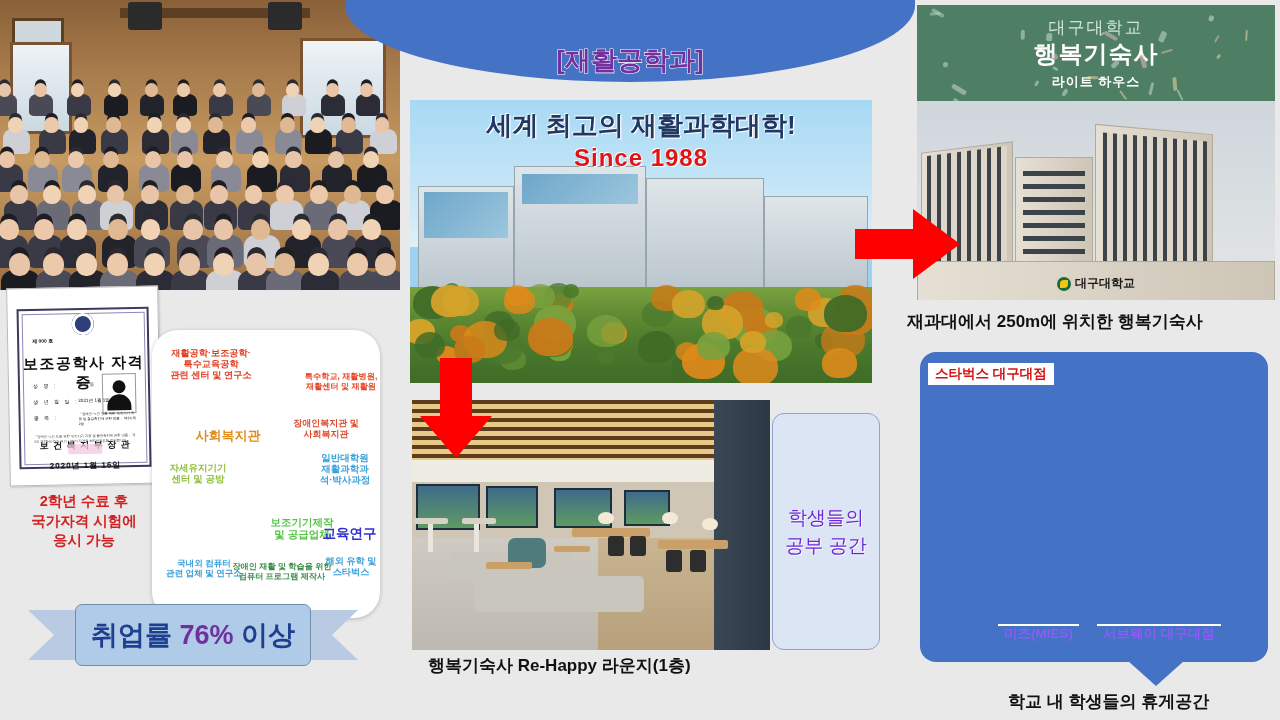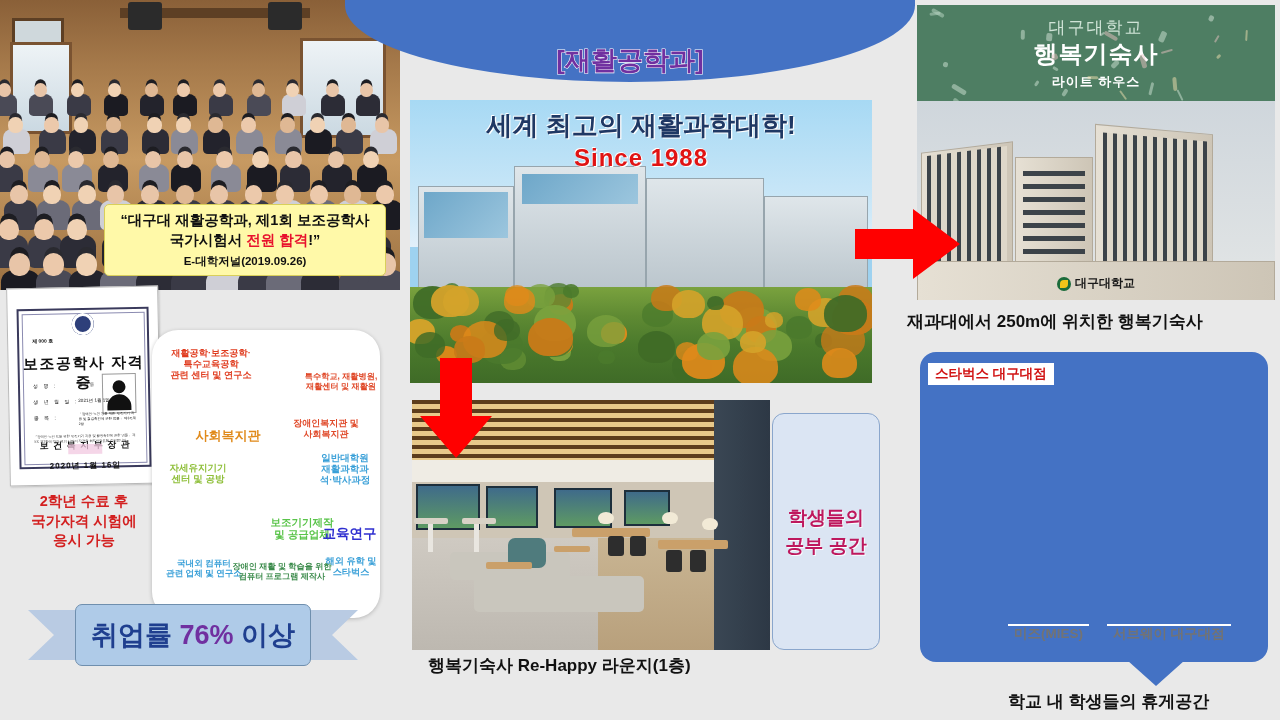--- a/index.html
+++ b/index.html
@@ -156,21 +156,21 @@
   .lg-leg{position:absolute;background:#e9e6e0;}
   .lg-chair{position:absolute;background:#2d2d2d;border-radius:3px;}
   .lg-lamp{position:absolute;background:#f2ead6;border-radius:50% 50% 6px 6px;}
 
   
   .study-box{
     position:absolute; left:772px; top:413px; width:108px; height:237px;
     background:#dbe5f3; border:1.5px solid #8aa6cc; border-radius:12px;
     display:flex; align-items:center; justify-content:center; z-index:7;
   }
-  .study-text{font-size:19px;font-weight:bold;color:#be185d;text-align:center;line-height:1.45;white-space:pre-line;
+  .study-text{font-size:19px;font-weight:normal;color:#6d28d9;text-align:center;line-height:1.45;white-space:pre-line;
     text-shadow:1px 1px 0 rgba(255,255,255,.85);}
 
   .lounge-cap{
     position:absolute; left:428px; top:654px; font-size:17px; font-weight:bold; color:#111; z-index:12;
   }
 
   
   .dorm{
     position:absolute; left:917px; top:5px; width:358px; height:295px; z-index:6; overflow:hidden;
   }
@@ -224,21 +224,21 @@
   .thr-sub{position:absolute;left:10px;top:36px;font-size:16px;font-weight:bold;color:#f5e23a;
     letter-spacing:-1px;text-shadow:1px 1px 0 #1c6b3a;transform:skewX(-6deg);}
   .thr-green{position:absolute;left:6px;top:58px;width:140px;height:8px;background:#1c6b3a;}
   .thr-tiger{position:absolute;right:10px;bottom:4px;width:54px;height:60px;background:#f2f2f2;border-radius:48% 48% 44% 44%;}
   .thr-tiger:before{content:"";position:absolute;left:12px;top:16px;width:7px;height:7px;border-radius:50%;background:#222;
     box-shadow:20px 0 0 #222;}
   .thr-tiger:after{content:"";position:absolute;left:50%;top:30px;transform:translateX(-50%);
     width:16px;height:12px;border-radius:50%;background:#e8a0a8;}
   .th-cap{
     position:absolute;bottom:622px;background:#ffffff;padding:1px 6px;
-    font-size:13.5px;font-weight:bold;color:#737373;z-index:10;white-space:nowrap;margin-left:10px;
+    font-size:13.5px;font-weight:bold;color:#8b5cf6;z-index:10;white-space:nowrap;
   }
   .cap-mies{left:998px;top:624px;}
   .cap-sub{left:1097px;top:624px;}
 
   
   .ptr{position:absolute;left:1118px;top:652px;width:76px;height:34px;z-index:11;}
   .amen-cap{
     position:absolute;left:1008px;top:690px;font-size:17px;font-weight:bold;color:#111;z-index:12;white-space:nowrap;
   }
 </style>
@@ -390,25 +390,20 @@
         <div class="p" style="left: 273.739px; top: 178px; width: 21px; height: 22.68px; background: rgb(223, 184, 148); box-shadow: rgb(29, 29, 34) 0px -7.14px 0px -1.26px;"></div>
         <div class="pb" style="left: 300.859px; top: 195.22px; width: 38.85px; height: 35.7px; background: rgb(44, 44, 54);"></div>
         <div class="p" style="left: 308.209px; top: 178px; width: 21px; height: 22.68px; background: rgb(240, 210, 180); box-shadow: rgb(42, 42, 48) 0px -7.14px 0px -1.26px;"></div>
         <div class="pb" style="left: 339.345px; top: 195.22px; width: 38.85px; height: 35.7px; background: rgb(74, 74, 86);"></div>
         <div class="p" style="left: 346.695px; top: 178px; width: 21px; height: 22.68px; background: rgb(236, 201, 171); box-shadow: rgb(29, 29, 34) 0px -7.14px 0px -1.26px;"></div>
         <div class="pb" style="left: 367.528px; top: 195.22px; width: 38.85px; height: 35.7px; background: rgb(74, 74, 86);"></div>
         <div class="p" style="left: 374.878px; top: 178px; width: 21px; height: 22.68px; background: rgb(232, 197, 168); box-shadow: rgb(29, 29, 34) 0px -7.14px 0px -1.26px;"></div>
       </div>
   </div>
 
-  <div class="quote-box">
-    <div class="q-l1">“대구대 재활공학과, 제1회 보조공학사</div>
-    <div class="q-l2"><span>국가시험서 </span><span class="red">전원 합격</span><span>!”</span></div>
-    <div class="q-src">E-대학저널(2019.09.26)</div>
-  </div>
 
   <div class="cert-wrap">
     <div class="cert-inner">
       <div class="cert-emblem"></div>
       <div class="cert-no">제 000 호</div>
       <div class="cert-title">보조공학사 자격증</div>
       <div class="cert-photo"></div>
       <div class="cert-row" style="top:72px">성            명 :</div>
       <div class="cert-rowv" style="top:72px">홍 길 동</div>
       <div class="cert-row" style="top:88px">생 년 월 일 :</div>

